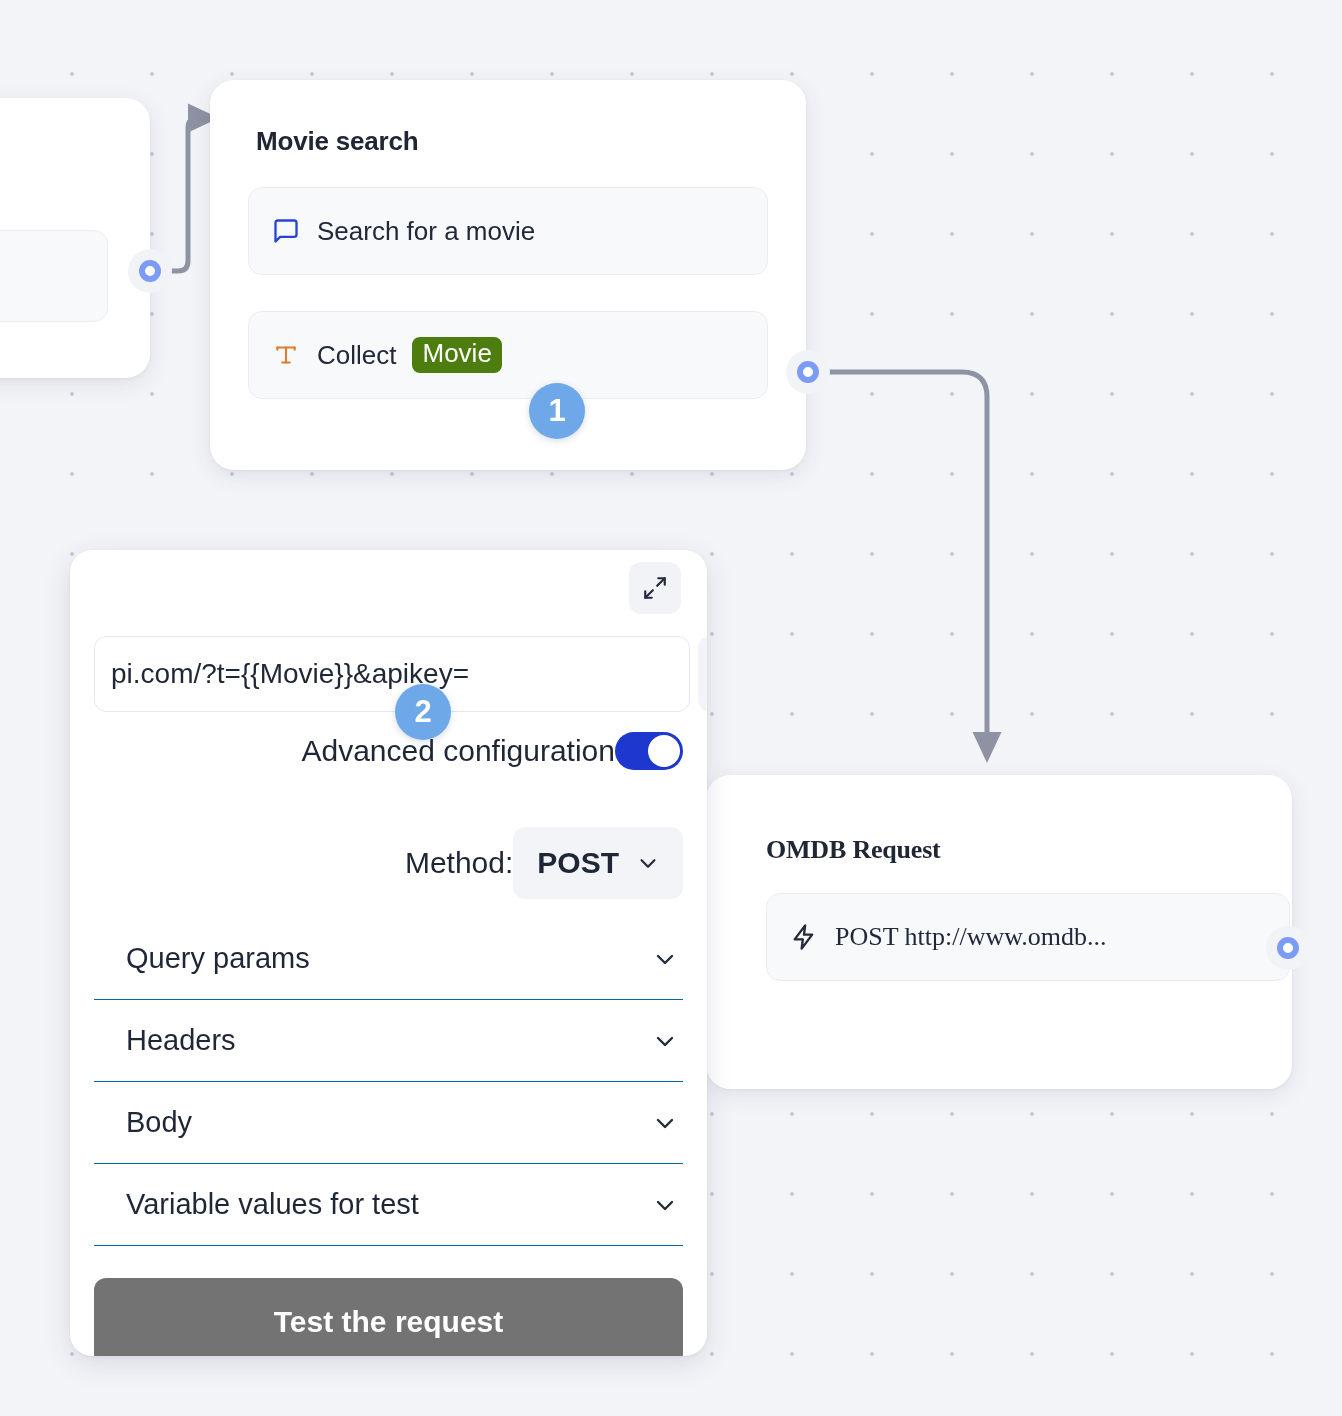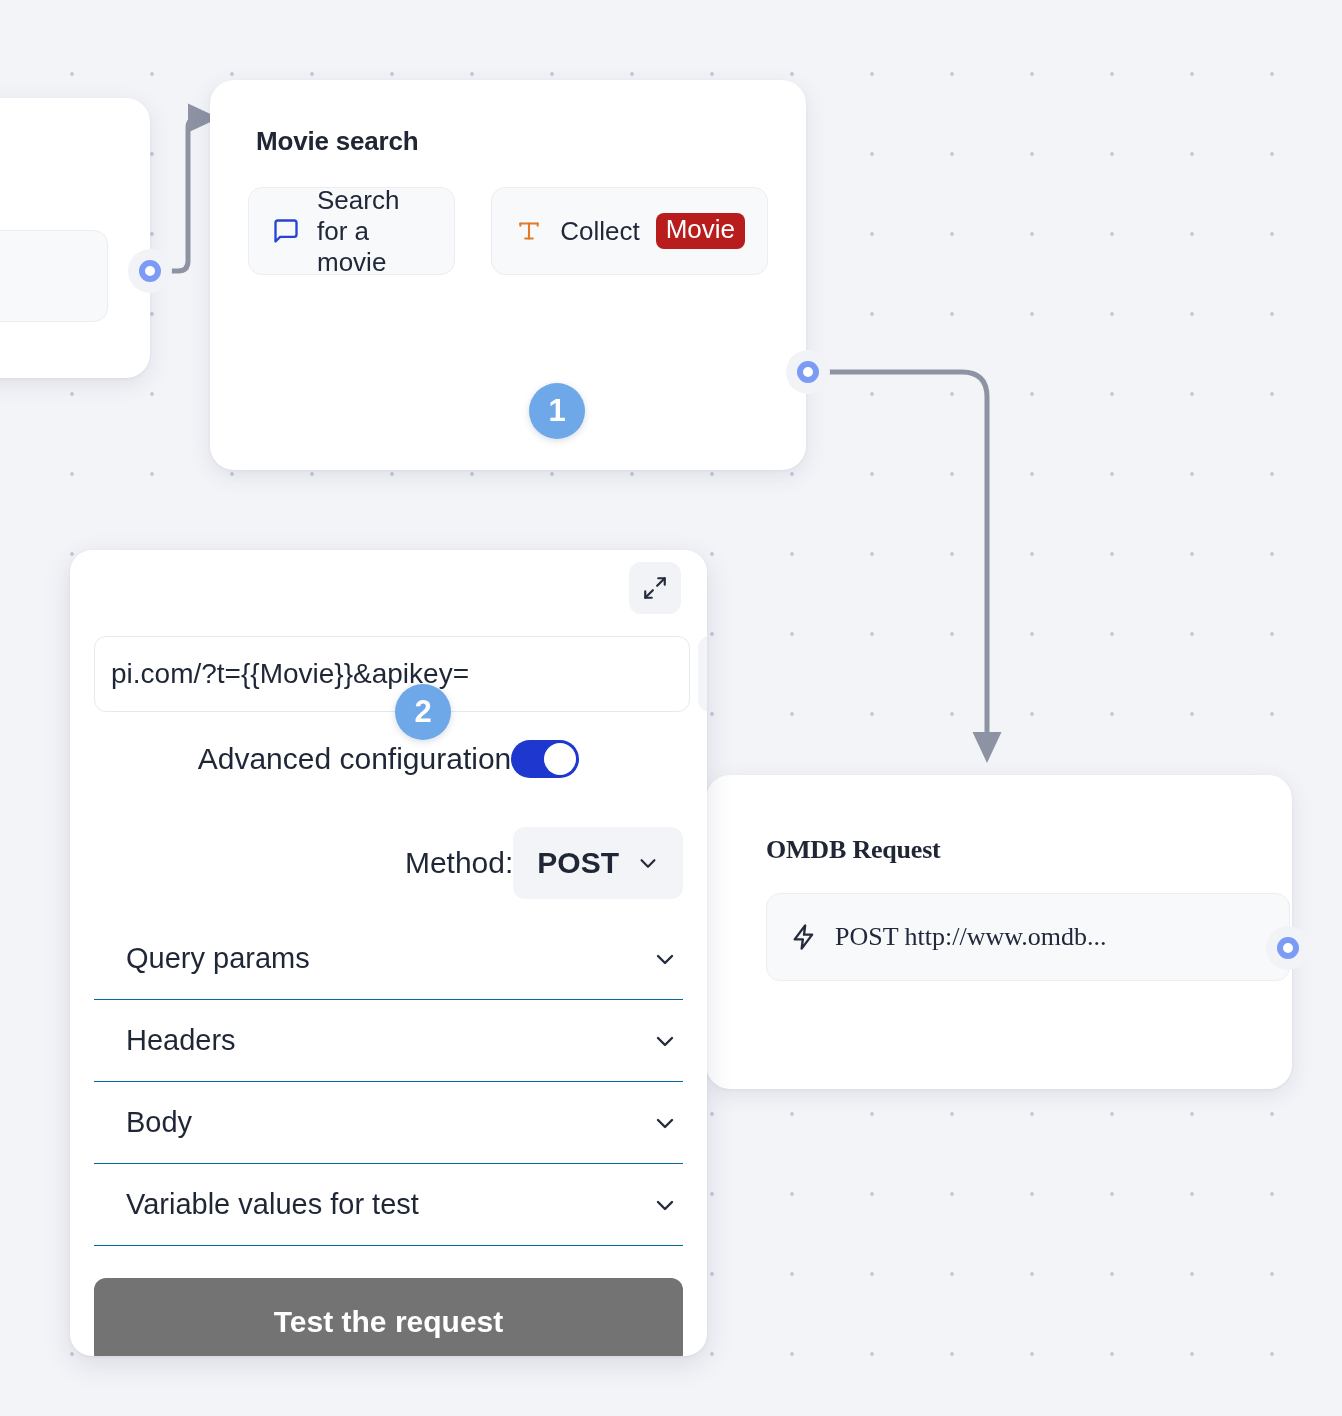--- a/index.html
+++ b/index.html
@@ -63,24 +63,24 @@
     border-radius: 14px;
   }
 
   
   #node-movie {
     left: 210px; top: 80px;
     width: 596px; height: 390px;
     padding: 32px 38px;
   }
   #node-movie .node-title { margin: 14px 0 0 8px; }
-  #node-movie .rows { margin-top: 30px; display: flex; flex-direction: row; gap: 36px; }
+  #node-movie .rows { margin-top: 30px; display: flex; flex-direction: column; gap: 36px; }
 
   .tag-orange {
-    background: #b91c1c;
+    background: #4d7c0f;
     color: #ffffff;
     border-radius: 8px;
     padding: 2px 10px 4px 10px;
     font-size: 26px;
     line-height: 1.12;
     display: inline-block;
   }
 
   
   #node-omdb {
@@ -168,23 +168,23 @@
     width: 80px; height: 76px;
     background: #f2f4f8;
     border: none;
     border-radius: 12px;
     display: flex; align-items: center; justify-content: center;
     cursor: pointer;
   }
 
   .adv-row {
     position: absolute;
-    left: 24px; top: 190px;
+    left: 24px; top: 182px;
     width: 589px;
-    display: flex; align-items: center; justify-content: center;
+    display: flex; align-items: center; justify-content: flex-end;
   }
   .adv-label { font-size: 30px; color: #1f2736; }
   .toggle {
     width: 68px; height: 38px;
     background: #1e37cf;
     border-radius: 19px;
     position: relative;
     border: none;
     cursor: pointer;
     flex: 0 0 auto;

